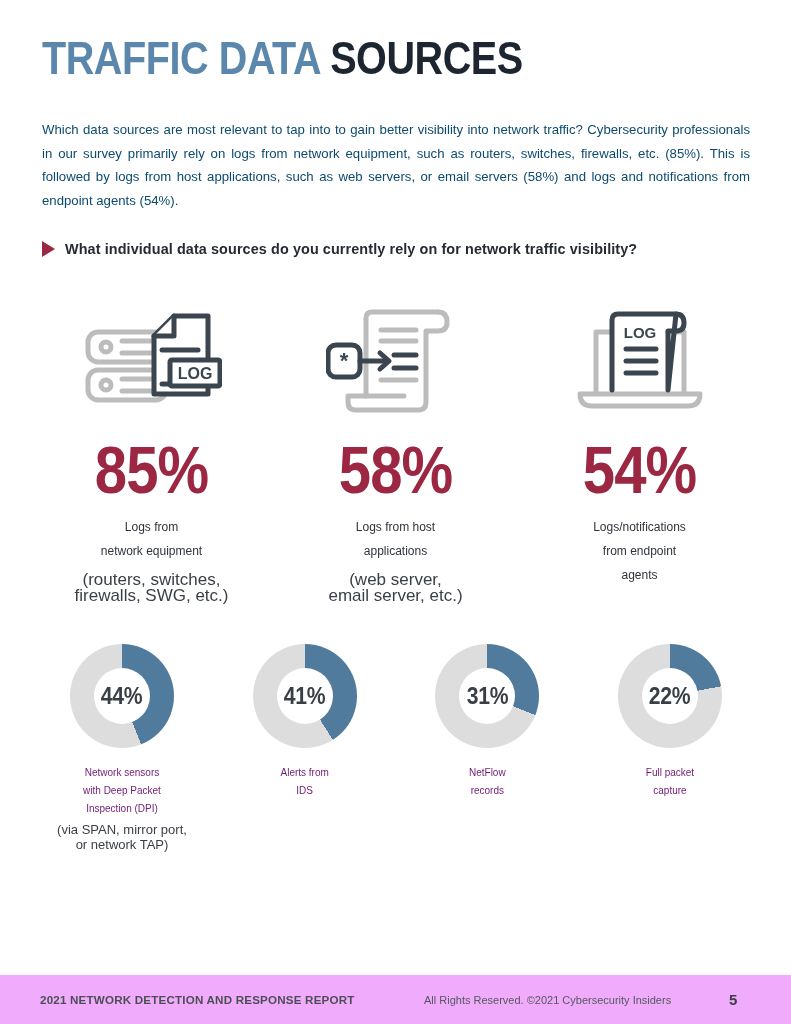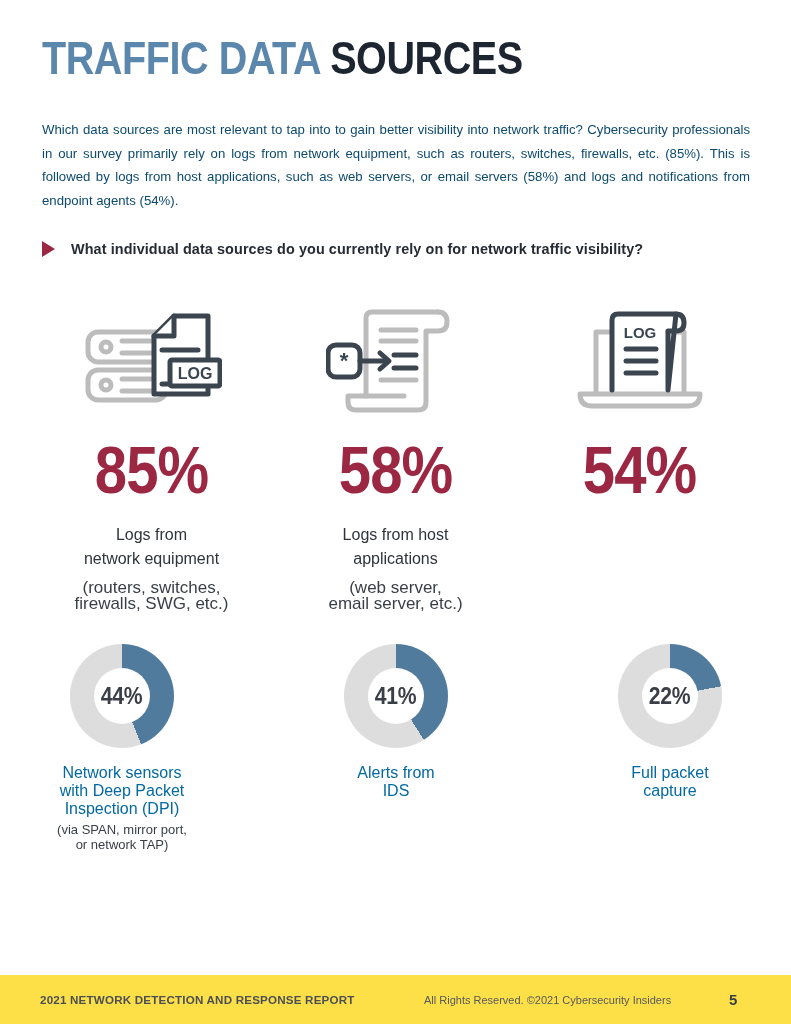--- a/index.html
+++ b/index.html
@@ -33,21 +33,21 @@
     position:absolute;left:42px;top:118px;width:708px;
     font-size:13.2px;line-height:23.5px;
     color:#0c4a6e;
     text-align:justify;
   }
   .intro p{margin:0;}
 
   
   .question-row{
     position:absolute;left:42px;top:241px;width:700px;
-    display:flex;align-items:center;gap:16px;
+    display:flex;align-items:center;gap:10px;
   }
   .tri{
     width:0;height:0;
     border-left:13px solid #9b2743;
     border-top:8px solid transparent;
     border-bottom:8px solid transparent;
     flex:0 0 auto;
   }
   .question-text{
     font-family:"Liberation Sans Narrow","Liberation Sans",sans-serif;
@@ -65,22 +65,22 @@
   .tpct{
     font-family:"Liberation Sans Narrow","Liberation Sans",sans-serif;
     font-weight:bold;
     font-size:66px;line-height:66px;
     color:#9b2743;
     letter-spacing:-1px;
     transform:scaleX(0.88);
     margin-top:12px;
   }
   .tlabel{
-    font-size:16px;line-height:24px;text-align:center;color:#2f343b;
-    margin-top:20px;
+    font-size:12px;line-height:24px;text-align:center;color:#2f343b;
+    margin-top:12px;
   }
   .tsub{
     font-size:17px;line-height:16px;text-align:center;color:#3a3f47;
     margin-top:9px;
   }
 
   
   .donut-row{
     position:absolute;left:36px;top:644px;width:720px;
     display:flex;justify-content:space-between;
@@ -94,32 +94,32 @@
     background:#ffffff;border-radius:50%;
     display:flex;align-items:center;justify-content:center;
   }
   .donut .hole span{
     font-family:"Liberation Sans Narrow","Liberation Sans",sans-serif;
     font-weight:bold;font-size:23px;color:#3a3f47;
     transform:scaleX(0.92);
     letter-spacing:-0.3px;
   }
   .dlabel{
-    font-size:16px;line-height:18px;text-align:center;color:#0369a1;
+    font-size:10px;line-height:18px;text-align:center;color:#701a75;
     margin-top:16px;
   }
   .dsub{
     font-size:13px;line-height:15px;text-align:center;color:#3a3f47;
     margin-top:4px;
   }
 
   
   .footer{
     position:absolute;left:0;top:975px;width:791px;height:49px;
-    background:#fde047;
+    background:#f0abfc;
   }
   .footer-inner{
     position:absolute;left:0;top:0;width:791px;height:49px;
     display:flex;align-items:center;
   }
   .f-report{
     position:absolute;left:40px;
     font-family:"Liberation Sans Narrow","Liberation Sans",sans-serif;
     font-weight:bold;font-size:11.6px;color:#4b4f55;letter-spacing:0.2px;
   }
@@ -235,20 +235,25 @@
             <path d="M42 82 L42 12 Q42 6 48 6 L106 6"></path>
             <path d="M106 6 Q114 6 114 15 Q114 23 106 23 L98 23 L98 82 Z"></path>
             <line x1="56" y1="41" x2="86" y2="41"></line>
             <line x1="56" y1="53" x2="86" y2="53"></line>
             <line x1="56" y1="65" x2="86" y2="65"></line>
           </g>
           <text x="70" y="30" font-family="Liberation Sans, sans-serif" font-size="15" font-weight="bold" fill="#3b454f" text-anchor="middle">LOG</text>
         </svg>
       </div>
       <div class="tpct">54%</div>
+      <div class="tlabel">
+        <span>Logs/notifications</span><br>
+        <span>from endpoint</span><br>
+        <span>agents</span>
+      </div>
       <div class="tsub">
         <span></span>
       </div>
     </div>
 
   </div>
 
   <div class="donut-row">
 
     <div class="dstat">
@@ -276,20 +281,34 @@
       </div>
       <div class="dlabel">
         <span>Alerts from</span><br>
         <span>IDS</span>
       </div>
       <div class="dsub">
         <span></span>
       </div>
     </div>
 
+    <div class="dstat">
+      <div class="donut" id="donut-2" style="background: conic-gradient(rgb(80, 123, 156) 0deg, rgb(80, 123, 156) 111.6deg, rgb(221, 221, 221) 111.6deg, rgb(221, 221, 221) 360deg);">
+        <div class="hole">
+          <span>31%</span>
+        </div>
+      </div>
+      <div class="dlabel">
+        <span>NetFlow</span><br>
+        <span>records</span>
+      </div>
+      <div class="dsub">
+        <span></span>
+      </div>
+    </div>
 
     <div class="dstat">
       <div class="donut" id="donut-3" style="background: conic-gradient(rgb(80, 123, 156) 0deg, rgb(80, 123, 156) 79.2deg, rgb(221, 221, 221) 79.2deg, rgb(221, 221, 221) 360deg); text-align: right;">
         <div class="hole">
           <span>22%</span>
         </div>
       </div>
       <div class="dlabel">
         <span>Full packet</span><br>
         <span>capture</span>

